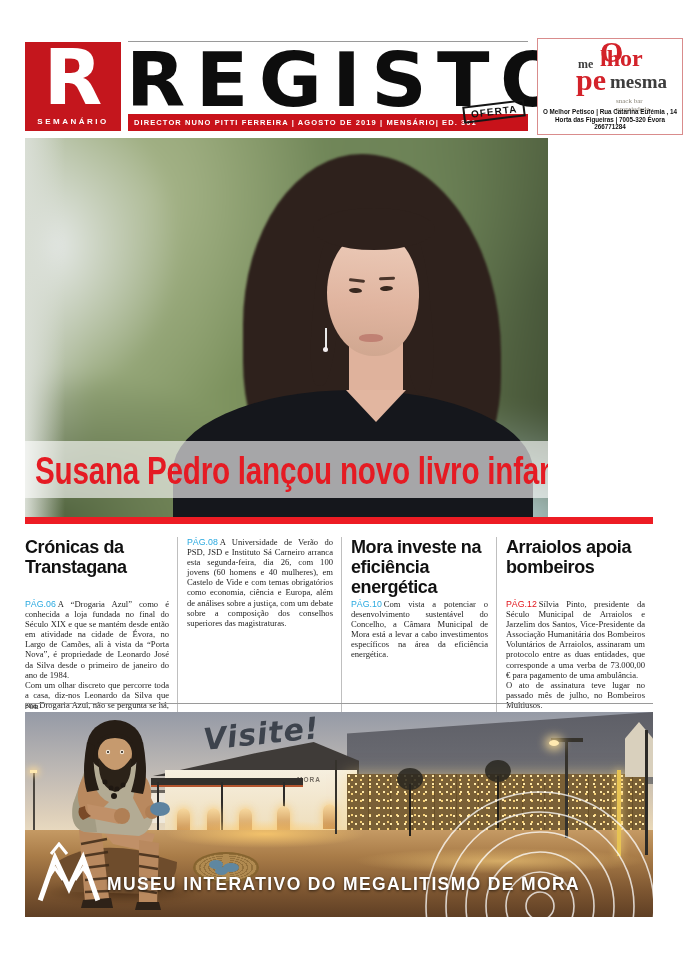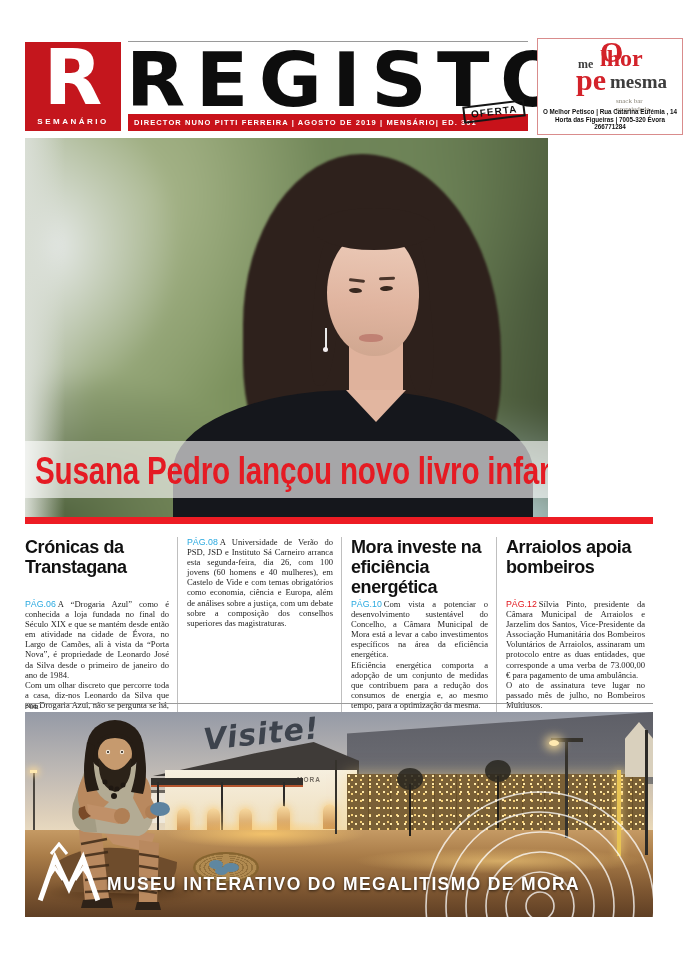--- a/index.html
+++ b/index.html
@@ -205,25 +205,24 @@
       <p><span class="pg pg-blue">PÁG.06</span><span>A “Drogaria Azul” como é conhecida a loja fundada no final do Século XIX e que se mantém desde então em atividade na cidade de Évora, no Largo de Camões, ali à vista da “Porta Nova”, é propriedade de Leonardo José da Silva desde o primeiro de janeiro do ano de 1984.</span></p>
       <p>Com um olhar discreto que percorre toda a casa, diz-nos Leonardo da Silva que “na Drogaria Azul, não se pergunta se há, diz-se eu quero”.</p>
     </article>
     <article class="col">
       <p><span class="pg pg-blue">PÁG.08</span><span>A Universidade de Verão do PSD, JSD e Instituto Sá Carneiro  arranca esta segunda-feira, dia 26,  com 100 jovens (60 homens e 40 mulheres), em Castelo de Vide e com temas obrigatórios como economia, ciência e Europa, além de análises sobre a justiça, com um debate sobre a composição dos conselhos superiores das magistraturas.</span></p>
       <p></p>
     </article>
     <article class="col">
       <h3>Mora investe na eficiência energética</h3>
       <p><span class="pg pg-blue">PÁG.10</span><span>Com vista a potenciar o desenvolvimento sustentável do Concelho, a Câmara Municipal de Mora está a levar a cabo investimentos específicos na área da eficiência energética.</span></p>
-      <p>Eficiência energética comporta a adopção de um conjunto de medidas que contribuem para a redução dos consumos de energia e, ao mesmo tempo, para a optimização da mesma.</p>
     </article>
     <article class="col">
       <h3>Arraiolos apoia bombeiros</h3>
-      <p><span class="pg pg-red">PÁG.12</span><span>Sílvia Pinto, presidente da Câmara Municipal de Arraiolos e  Jarzelim dos Santos, Vice-Presidente da Associação Humanitária dos Bombeiros Voluntários de Arraiolos, assinaram um protocolo entre as duas entidades, que corresponde a uma verba de 73.000,00 € para pagamento de uma ambulância.</span></p>
+      <p><span class="pg pg-red">PÁG.12</span><span>Sílvia Pinto, presidente da Século Municipal de Arraiolos e  Jarzelim dos Santos, Vice-Presidente da Associação Humanitária dos Bombeiros Voluntários de Arraiolos, assinaram um protocolo entre as duas entidades, que corresponde a uma verba de 73.000,00 € para pagamento de uma ambulância.</span></p>
       <p>O ato de assinatura teve lugar no passado mês de julho, no Bombeiros Multiusos.</p>
     </article>
   </div>
 
   <div class="abs pub-rule"></div>
   <div class="abs pub">PUB</div>
 
   <div class="abs advert">
     <div class="sky"></div>
     <div class="abs distant"></div>

